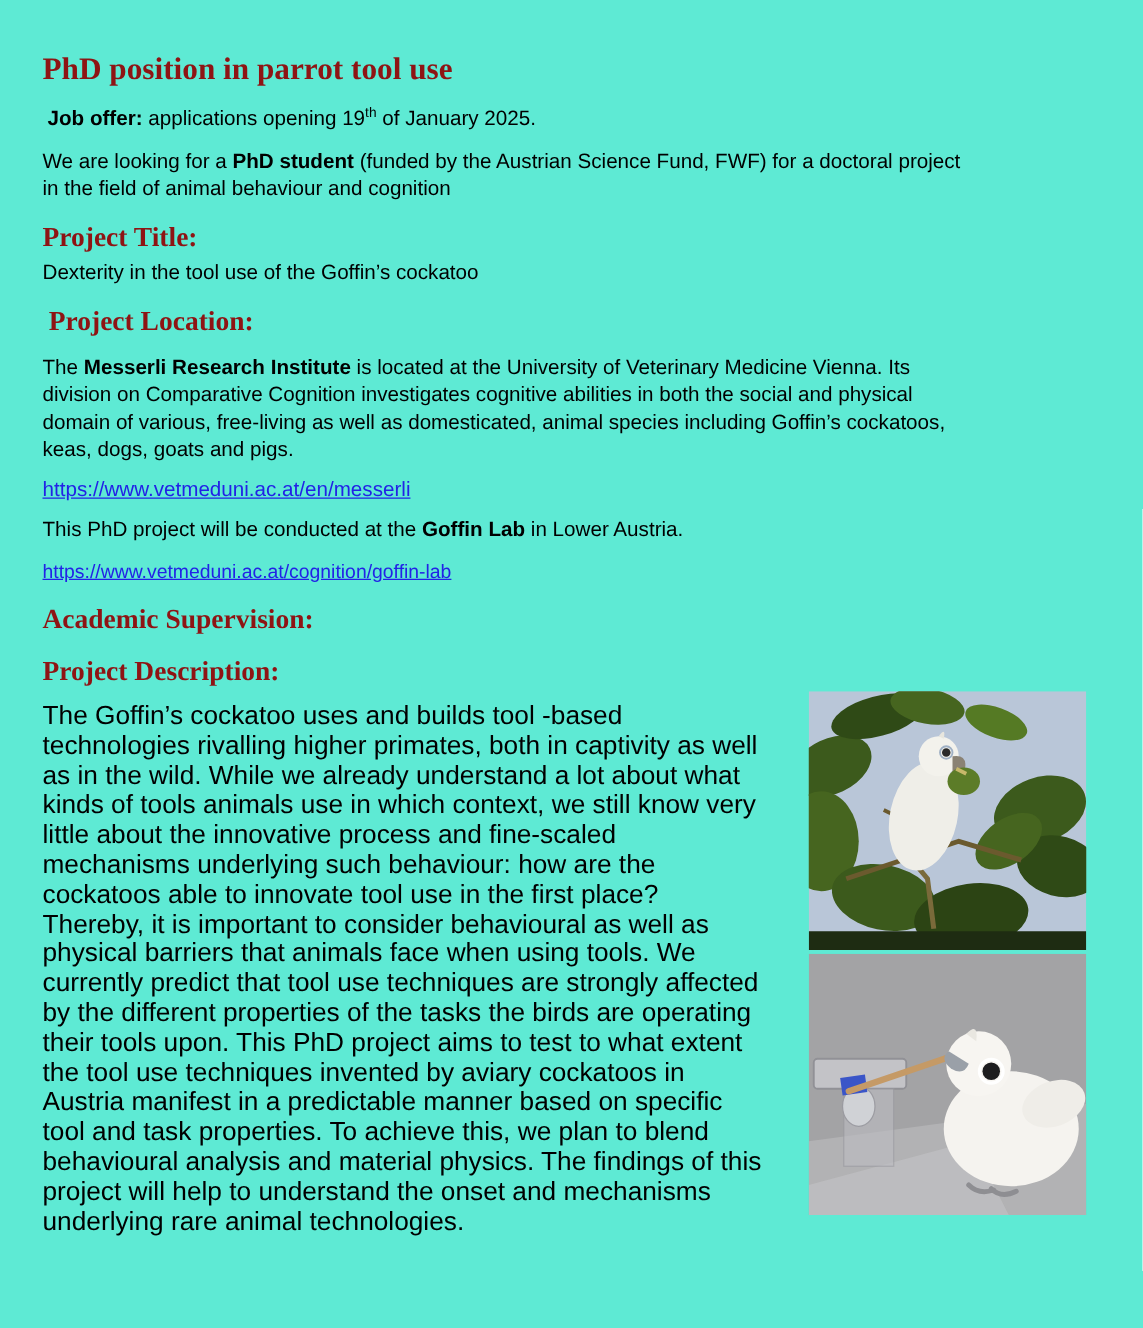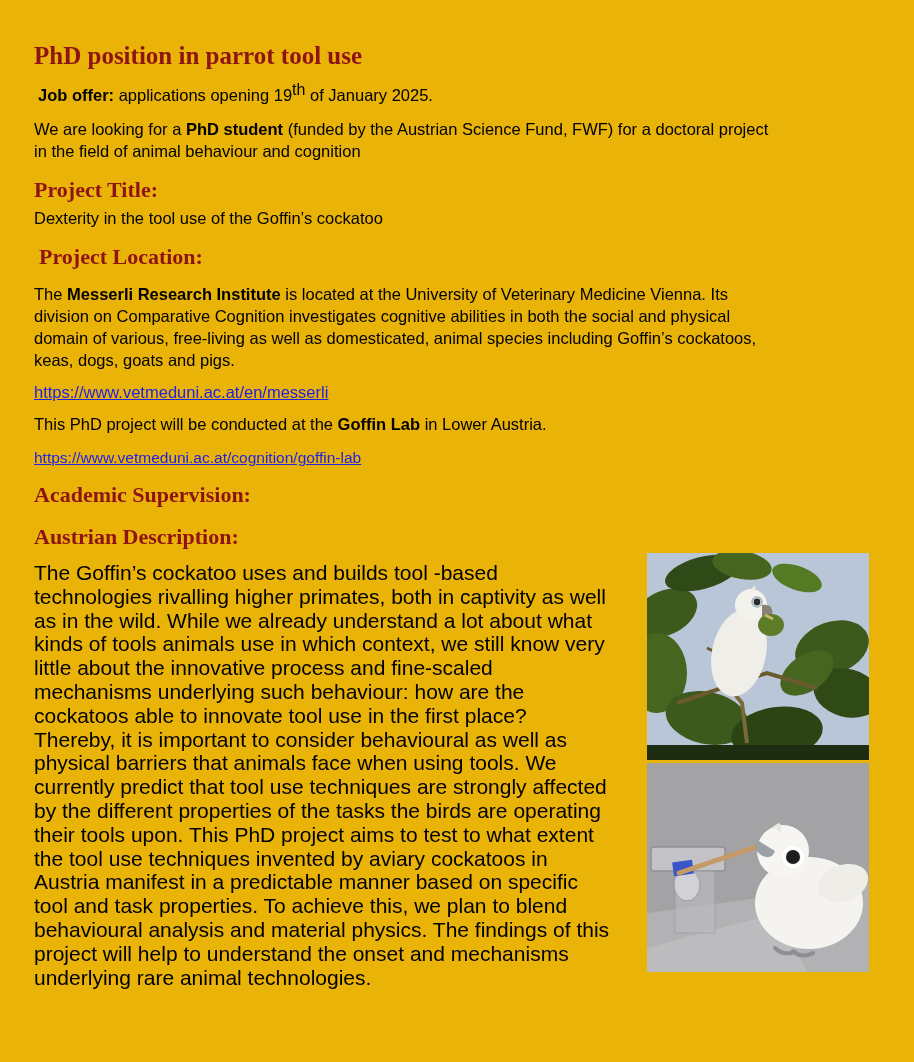--- a/index.html
+++ b/index.html
@@ -1,19 +1,19 @@
 <!DOCTYPE html>
 <html><head>
 <meta charset="utf-8">
 <style>
   html,body { margin:0; padding:0; background:#ffffff; }
   .page {
     position:relative;
     width:914px; height:1062px;
-    background:#eab308;
+    background:#5eead4;
     font-family:"Liberation Sans", sans-serif;
     color:#000000;
     overflow:hidden;
   }
   .doc-title {
     margin:42px 0 0 34px;
     font-family:"Liberation Serif", serif;
     font-weight:bold;
     font-size:25px;
     line-height:28px;
@@ -31,21 +31,21 @@
   .para {
     margin:12px 0 0 34px;
     font-size:16.5px;
     line-height:22px;
   }
   .job-line { margin-top:14px; padding-left:4px; }
   .intro-line { width:745px; }
   .messerli-para { width:748px; }
   .tight { margin-top:3px; }
   .b { font-weight:bold; }
-  sup { font-size:16px; vertical-align:super; line-height:0; }
+  sup { font-size:11px; vertical-align:super; line-height:0; }
   a.doclink {
     color:#2222e6;
     text-decoration:underline;
     cursor:pointer;
   }
   .link-line { margin:3px 0 0 34px; font-size:16.5px; line-height:22px; }
   .link-line.spaced { margin-top:10px; }
   .link-line.small { margin-top:13px; font-size:15.5px; line-height:19px; }
   .goffin-line { margin-top:10px; }
   .assoc-line { margin-top:16px; width:545px; font-size:16.5px; line-height:22px; }
@@ -87,21 +87,21 @@
 
   <div class="link-line spaced"><a class="doclink">https://www.vetmeduni.ac.at/en/messerli</a></div>
 
   <p class="para goffin-line"><span>This PhD project will be conducted at the </span><span class="b">Goffin Lab</span><span> in Lower Austria.</span></p>
 
   <div class="link-line small"><a class="doclink">https://www.vetmeduni.ac.at/cognition/goffin-lab</a></div>
 
   <h2 class="sec-heading">Academic Supervision:</h2>
 
 
-  <h2 class="sec-heading">Austrian Description:</h2>
+  <h2 class="sec-heading">Project Description:</h2>
 
   <p class="desc-para">The Goffin’s cockatoo uses and builds tool -based technologies rivalling higher primates, both in captivity as well as in the wild. While we already understand a lot about what kinds of tools animals use in which context, we still know very little about the innovative process and fine-scaled mechanisms underlying such behaviour: how are the cockatoos able to innovate tool use in the first place?</p>
   <p class="desc-para">Thereby, it is important to consider behavioural as well as physical barriers that animals face when using tools. We currently predict that tool use techniques are strongly affected by the different properties of the tasks the birds are operating their tools upon. This PhD project aims to test to what extent the tool use techniques invented by aviary cockatoos in Austria manifest in a predictable manner based on specific tool and task properties. To achieve this, we plan to blend behavioural analysis and material physics. The findings of this project will help to understand the onset and mechanisms underlying rare animal technologies.</p>
 
   <svg class="photo photo-top" viewBox="0 0 222 207" role="img" aria-label="Wild Goffin's cockatoo in a tree holding a green fruit">
     <rect x="0" y="0" width="222" height="207" fill="#b9c6d8"></rect>
 
     <ellipse cx="18" cy="60" rx="34" ry="22" fill="#3c5a1c" transform="rotate(-25 18 60)"></ellipse>
     <ellipse cx="10" cy="120" rx="30" ry="40" fill="#46651f"></ellipse>
     <ellipse cx="55" cy="20" rx="38" ry="16" fill="#2f4a16" transform="rotate(-15 55 20)"></ellipse>

